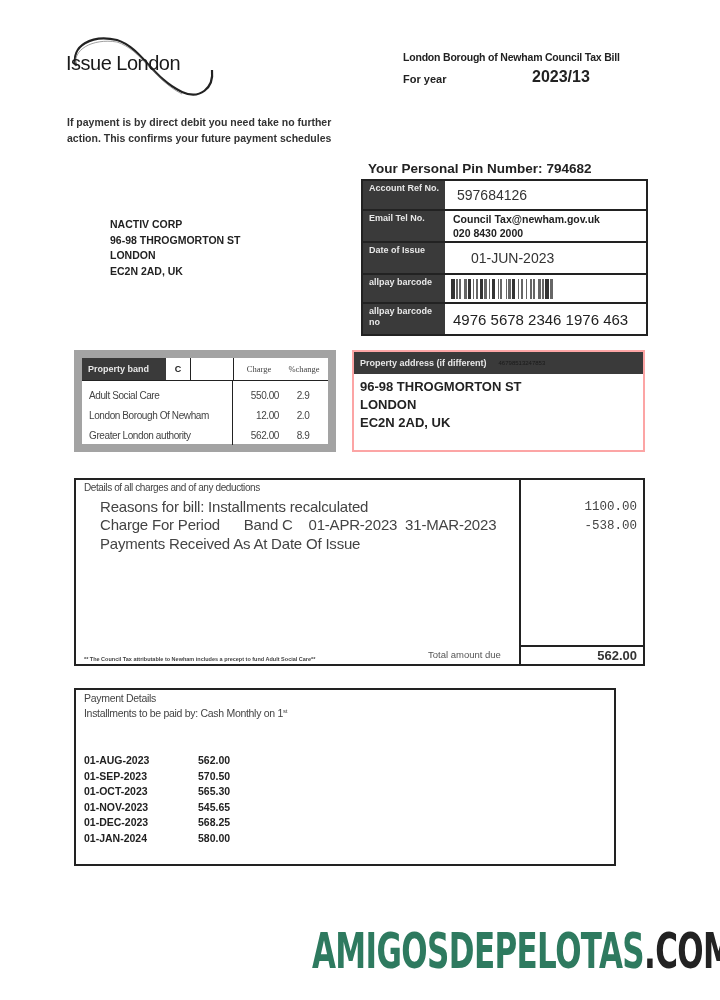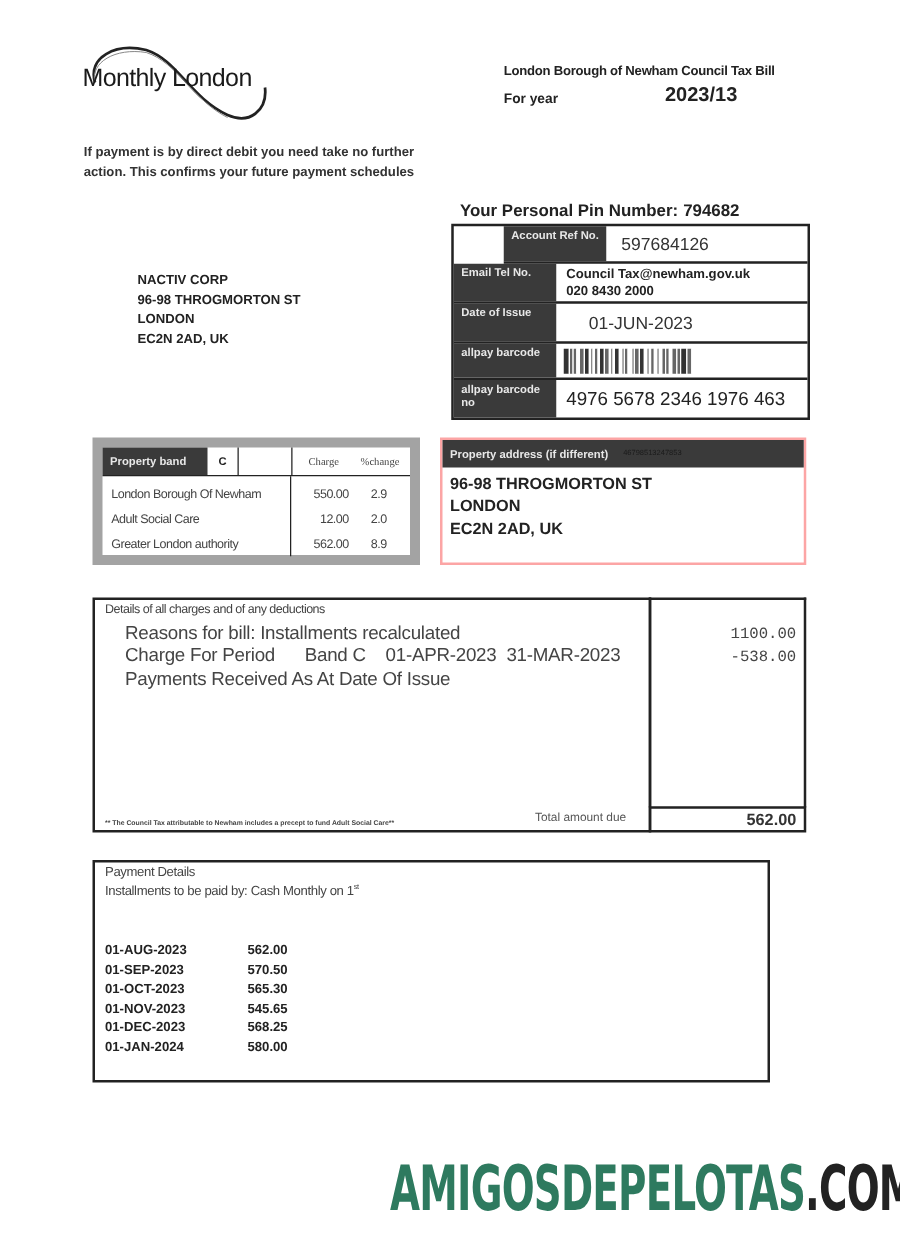--- a/index.html
+++ b/index.html
@@ -20,21 +20,21 @@
 
     .pin { left: 368px; top: 161px; font-size: 13.5px; font-weight: bold; color: #222; }
     .pin span { margin-left: 4px; }
 
     
     .acct { left: 361px; top: 179px; width: 283px; border: 2px solid #222; background: #fff; }
     .acct-row { display: flex; border-bottom: 2px solid #222; }
     .acct-row:last-child { border-bottom: none; }
     .acct-label { width: 82px; background: #3a3a3a; color: #e8e8e8; font-size: 9px; font-weight: bold; padding: 2px 6px; box-sizing: border-box; line-height: 11px; }
     .acct-value { flex: 1; padding: 0 8px; display: flex; align-items: center; font-size: 14px; color: #333; }
-    .r1 { height: 28px; margin-left: 40px; } .r2 { height: 30px; } .r3 { height: 30px; } .r4 { height: 27px; } .r5 { height: 30px; }
+    .r1 { height: 28px; } .r2 { height: 30px; } .r3 { height: 30px; } .r4 { height: 27px; } .r5 { height: 30px; }
     .acct-value.small { font-size: 10.5px; font-weight: bold; flex-direction: column; align-items: flex-start; justify-content: center; line-height: 14px; color: #222; }
     .barcode { display: flex; align-items: stretch; height: 20px; margin: 0 0 0 6px; }
     .barcode i { display: block; height: 100%; }
 
     .addr { left: 110px; top: 217px; font-size: 10.5px; font-weight: bold; color: #222; line-height: 15.5px; }
 
     
     .band { left: 74px; top: 350px; width: 262px; height: 102px; border: 8px solid #a3a3a3; box-sizing: border-box; }
     .band-head { display: flex; height: 22px; border-bottom: 1px solid #222; }
     .bh-label { width: 84px; background: #3a3a3a; color: #e8e8e8; font-size: 9px; font-weight: bold; display: flex; align-items: center; padding-left: 6px; box-sizing: border-box; }
@@ -80,21 +80,21 @@
     .wm-dark { color: #222; }
   </style>
 </head>
 <body>
 
 <div class="abs logo">
   <svg width="160" height="80" viewBox="0 0 160 80">
     <path d="M14 38 C 8 18, 30 6, 55 12 C 80 20, 90 50, 120 64 C 138 72, 152 60, 150 42" fill="none" stroke="#222" stroke-width="2.2"></path>
     <path d="M14 38 C 10 22, 30 10, 55 14 C 80 22, 92 52, 120 66" fill="none" stroke="#888" stroke-width="0.8"></path>
   </svg>
-  <span class="logo-text">Monthly London</span>
+  <span class="logo-text">Issue London</span>
 </div>
 
 <div class="abs dd-note">If payment is by direct debit you need take no further action. This confirms your future payment schedules</div>
 
 <div class="abs title-line">London Borough of Newham Council Tax Bill</div>
 <div class="abs year-label">For year</div>
 <div class="abs year-value">2023/13</div>
 
 <div class="abs pin">
   <span style="margin-left:0">Your Personal Pin Number:</span><span>794682</span>
@@ -189,22 +189,22 @@
 <div class="abs band">
   <div class="band-head">
     <div class="bh-label">Property band</div>
     <div class="bh-val">C</div>
     <div class="bh-blank"></div>
     <div class="bh-col" style="width:50px;justify-content:center">Charge</div>
     <div class="bh-col" style="width:40px;justify-content:center">%change</div>
   </div>
   <div class="band-body">
     <div class="bb-names">
+      <div class="bb-row">Adult Social Care</div>
       <div class="bb-row">London Borough Of Newham</div>
-      <div class="bb-row">Adult Social Care</div>
       <div class="bb-row">Greater London authority</div>
     </div>
     <div class="bb-charge">
       <div class="bb-row">550.00</div>
       <div class="bb-row">12.00</div>
       <div class="bb-row">562.00</div>
     </div>
     <div class="bb-pct">
       <div class="bb-row">2.9</div>
       <div class="bb-row">2.0</div>

